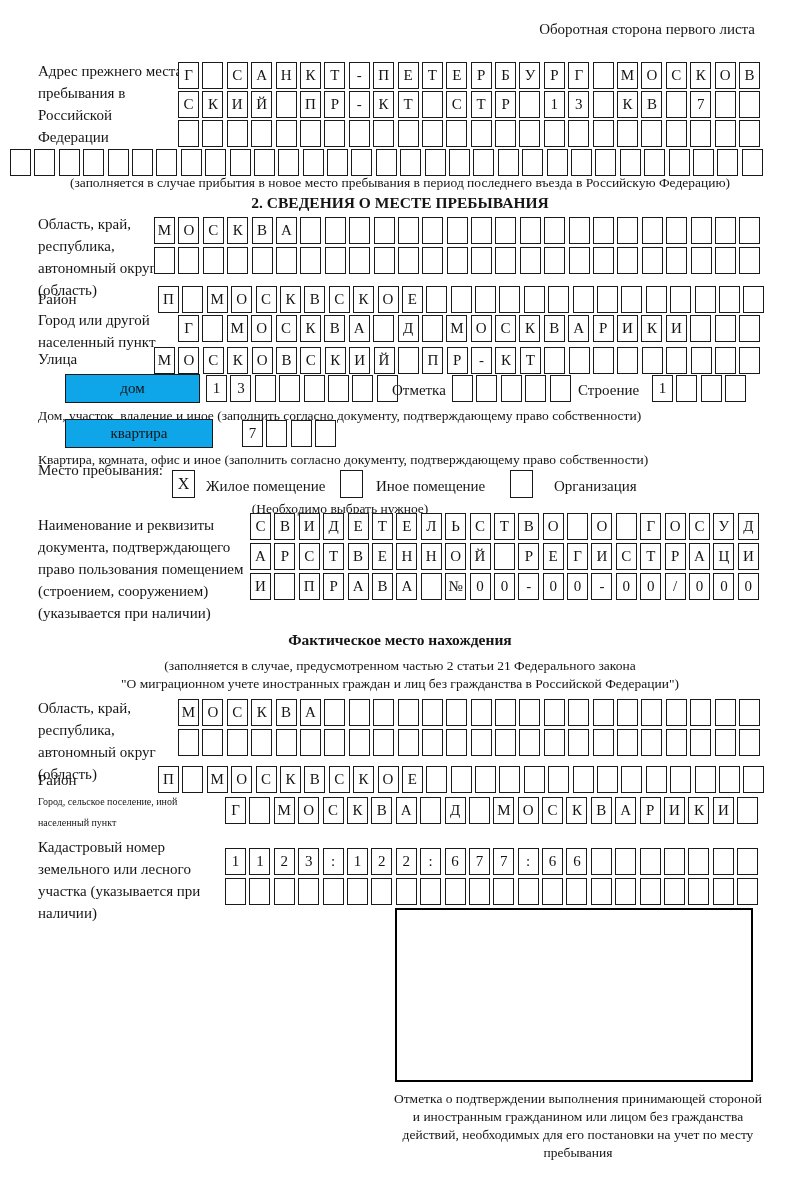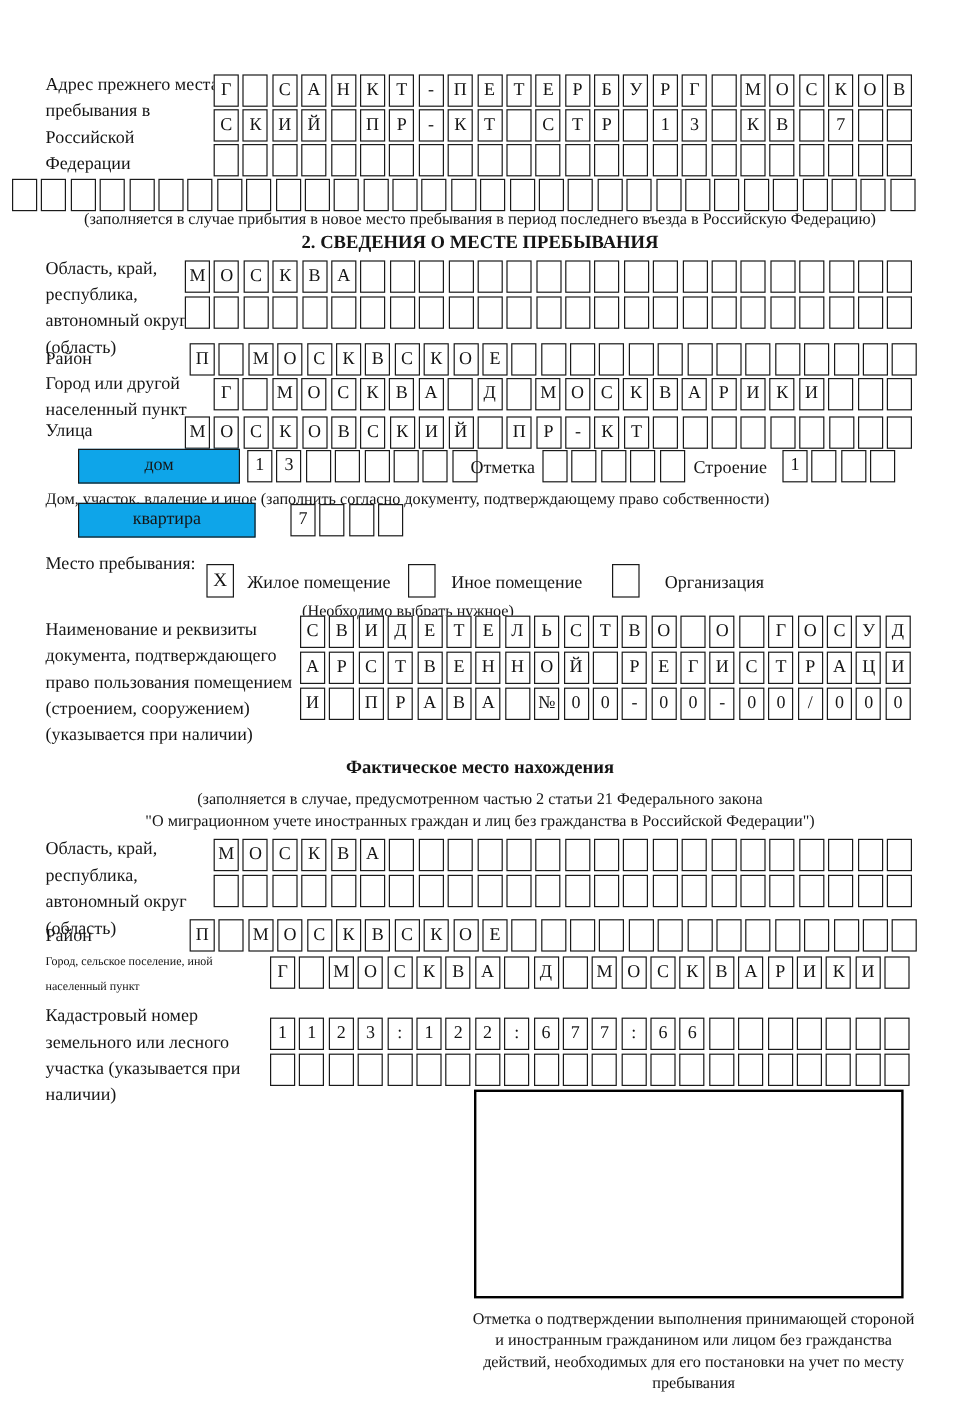--- a/index.html
+++ b/index.html
@@ -17,20 +17,21 @@
         font-size:15px;line-height:26px;background:#0ea5e9;}
   .checkbox{display:inline-block;width:23px;height:28px;box-sizing:border-box;border:1.6px solid #1a1a1a;
         text-align:center;font-size:16px;line-height:25px;background:#fff;}
   .bigbox{box-sizing:border-box;border:2px solid #000;background:#fff;}
 </style>
 </head>
 <body>
 
 <div id="form">
 
+  <div class="abs lbl" style="top:18px;right:45px;">Оборотная сторона первого листа</div>
 
   <div class="abs lbl" style="left:38px;top:60px;width:145px;">Адрес прежнего места пребывания в Российской Федерации</div>
   <div class="abs boxrow" style="left:178px;top:62px;"><span class="cbox">Г</span><span class="cbox"></span><span class="cbox">С</span><span class="cbox">А</span><span class="cbox">Н</span><span class="cbox">К</span><span class="cbox">Т</span><span class="cbox">-</span><span class="cbox">П</span><span class="cbox">Е</span><span class="cbox">Т</span><span class="cbox">Е</span><span class="cbox">Р</span><span class="cbox">Б</span><span class="cbox">У</span><span class="cbox">Р</span><span class="cbox">Г</span><span class="cbox"></span><span class="cbox">М</span><span class="cbox">О</span><span class="cbox">С</span><span class="cbox">К</span><span class="cbox">О</span><span class="cbox">В</span></div>
   <div class="abs boxrow" style="left:178px;top:91px;"><span class="cbox">С</span><span class="cbox">К</span><span class="cbox">И</span><span class="cbox">Й</span><span class="cbox"></span><span class="cbox">П</span><span class="cbox">Р</span><span class="cbox">-</span><span class="cbox">К</span><span class="cbox">Т</span><span class="cbox"></span><span class="cbox">С</span><span class="cbox">Т</span><span class="cbox">Р</span><span class="cbox"></span><span class="cbox">1</span><span class="cbox">3</span><span class="cbox"></span><span class="cbox">К</span><span class="cbox">В</span><span class="cbox"></span><span class="cbox">7</span><span class="cbox"></span><span class="cbox"></span></div>
   <div class="abs boxrow" style="left:178px;top:120px;"><span class="cbox"></span><span class="cbox"></span><span class="cbox"></span><span class="cbox"></span><span class="cbox"></span><span class="cbox"></span><span class="cbox"></span><span class="cbox"></span><span class="cbox"></span><span class="cbox"></span><span class="cbox"></span><span class="cbox"></span><span class="cbox"></span><span class="cbox"></span><span class="cbox"></span><span class="cbox"></span><span class="cbox"></span><span class="cbox"></span><span class="cbox"></span><span class="cbox"></span><span class="cbox"></span><span class="cbox"></span><span class="cbox"></span><span class="cbox"></span></div>
   <div class="abs boxrow" style="left:10px;top:149px;"><span class="cbox"></span><span class="cbox"></span><span class="cbox"></span><span class="cbox"></span><span class="cbox"></span><span class="cbox"></span><span class="cbox"></span><span class="cbox"></span><span class="cbox"></span><span class="cbox"></span><span class="cbox"></span><span class="cbox"></span><span class="cbox"></span><span class="cbox"></span><span class="cbox"></span><span class="cbox"></span><span class="cbox"></span><span class="cbox"></span><span class="cbox"></span><span class="cbox"></span><span class="cbox"></span><span class="cbox"></span><span class="cbox"></span><span class="cbox"></span><span class="cbox"></span><span class="cbox"></span><span class="cbox"></span><span class="cbox"></span><span class="cbox"></span><span class="cbox"></span><span class="cbox"></span></div>
   <div class="abs cap ctr" style="top:174px;left:0;">(заполняется в случае прибытия в новое место пребывания в период последнего въезда в Российскую Федерацию)</div>
 
   <div class="abs ttl" style="top:194px;left:0;">2. СВЕДЕНИЯ О МЕСТЕ ПРЕБЫВАНИЯ</div>
 
@@ -50,20 +51,21 @@
   <div class="abs namebox" style="left:65px;top:374px;width:135px;">дом</div>
   <div class="abs boxrow" style="left:206px;top:375px;"><span class="cbox">1</span><span class="cbox">3</span><span class="cbox"></span><span class="cbox"></span><span class="cbox"></span><span class="cbox"></span><span class="cbox"></span><span class="cbox"></span></div>
   <div class="abs lbl" style="left:392px;top:379px;">Отметка</div>
   <div class="abs boxrow" style="left:452px;top:375px;"><span class="cbox"></span><span class="cbox"></span><span class="cbox"></span><span class="cbox"></span><span class="cbox"></span></div>
   <div class="abs lbl" style="left:578px;top:379px;">Строение</div>
   <div class="abs boxrow" style="left:652px;top:375px;"><span class="cbox">1</span><span class="cbox"></span><span class="cbox"></span><span class="cbox"></span></div>
   <div class="abs cap" style="left:38px;top:407px;">Дом, участок, владение и иное (заполнить согласно документу, подтверждающему право собственности)</div>
 
   <div class="abs namebox" style="left:65px;top:419px;width:148px;">квартира</div>
   <div class="abs boxrow" style="left:242px;top:420px;"><span class="cbox">7</span><span class="cbox"></span><span class="cbox"></span><span class="cbox"></span></div>
+  <div class="abs cap" style="left:38px;top:451px;">Квартира, комната, офис и иное (заполнить согласно документу, подтверждающему право собственности)</div>
 
   <div class="abs lbl" style="left:38px;top:459px;text-align:right;">Место пребывания:</div>
   <span class="abs checkbox" style="left:172px;top:470px;">X</span>
   <div class="abs lbl" style="left:206px;top:475px;">Жилое помещение</div>
   <span class="abs checkbox" style="left:340px;top:470px;"></span>
   <div class="abs lbl" style="left:376px;top:475px;">Иное помещение</div>
   <span class="abs checkbox" style="left:510px;top:470px;"></span>
   <div class="abs lbl" style="left:554px;top:475px;">Организация</div>
   <div class="abs cap" style="left:205px;top:500px;width:270px;text-align:center;">(Необходимо выбрать нужное)</div>
 

